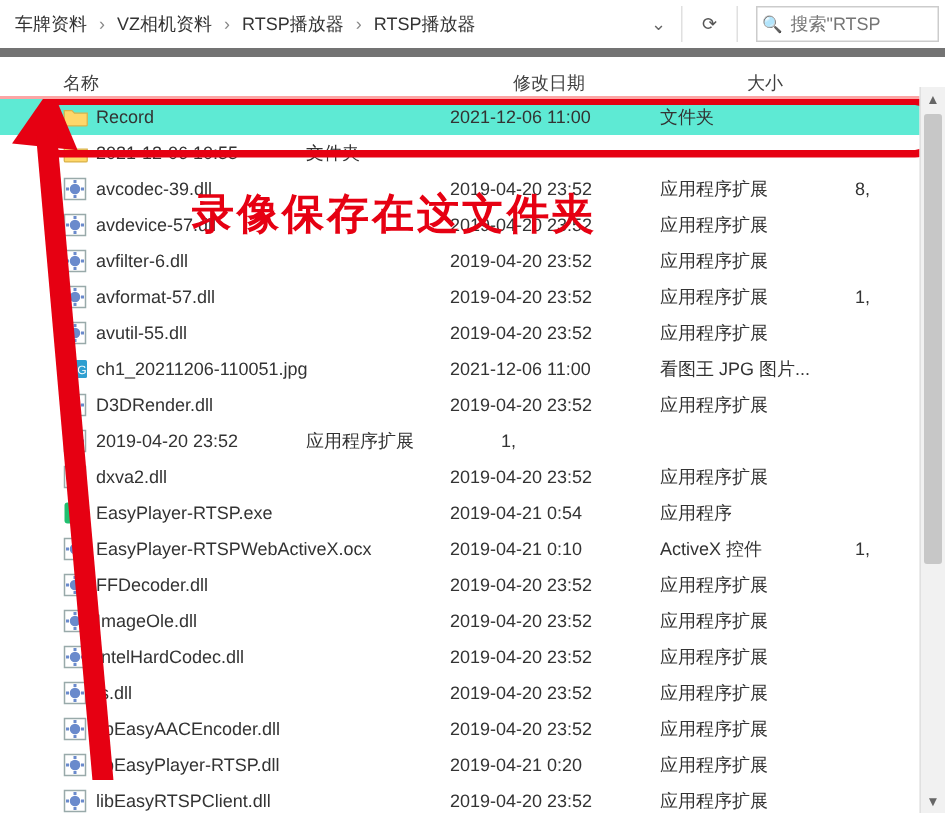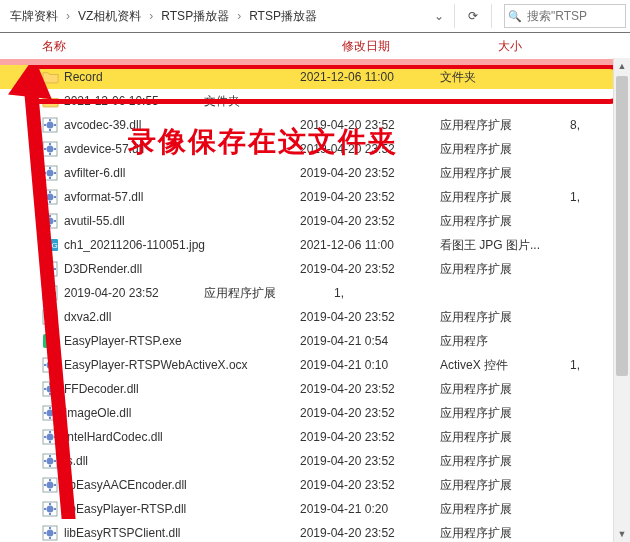--- a/index.html
+++ b/index.html
@@ -1,38 +1,38 @@
 <!DOCTYPE html>
 <html><head>
 <meta charset="utf-8">
 <style>
 html,body{margin:0;padding:0;font-family:"Microsoft YaHei","Segoe UI",Arial,sans-serif;font-size:12px;color:#333;background:#fff;width:630px;height:542px;overflow:hidden}
-.topbar{display:flex;align-items:center;height:32px;border-bottom:1px solid #737373;padding:0 4px}
+.topbar{display:flex;align-items:center;height:32px;border-bottom:6px solid #737373;padding:0 4px}
 .breadcrumb{display:flex;align-items:center;flex:1;overflow:hidden;white-space:nowrap}
 .bc-item{padding:4px 6px;cursor:pointer}
 .bc-sep{color:#888;padding:0 2px}
 .divider{width:1px;height:24px;background:#e0e0e0;margin:0 6px}
 .refresh{width:24px;height:24px;display:flex;align-items:center;justify-content:center;cursor:pointer;color:#555}
 .search-box{display:flex;align-items:center;border:1px solid #ccc;height:22px;margin-left:6px;width:120px;background:#fff}
 .search-box .search-icon{width:20px;display:flex;align-items:center;justify-content:center;color:#777;font-size:11px}
 .search-box input{border:none;outline:none;font-size:12px;width:92px;color:#555}
-.headers{display:flex;align-items:center;height:26px;border-bottom:6px solid #fca5a5;color:#b91c1c;position:relative}
+.headers{display:flex;align-items:flex-end;height:26px;border-bottom:2px solid #fca5a5;color:#404040;position:relative}
 .col-name{width:300px;padding-left:42px}
 .col-date{width:140px}
 .col-type{width:100px}
 .col-size{width:40px;text-align:right}
 .list{position:relative;height:484px;overflow:hidden}
 .list-inner{position:relative}
 .row{display:flex;align-items:center;height:24px}
 .row .icon{width:20px;height:20px;margin-left:40px;margin-right:4px;display:flex;align-items:center;justify-content:center}
 .row .name{flex:0 0 236px;white-space:nowrap;overflow:hidden}
 .row .date{flex:0 0 140px;white-space:nowrap}
 .row .type{flex:0 0 100px;white-space:nowrap;overflow:hidden}
 .row .size{flex:0 0 40px;text-align:right;white-space:nowrap}
-.row.highlight{background:#fde047}
+.row.highlight{background:#5eead4}
 
 .redbox{position:absolute;left:28px;right:8px;top:-1px;height:30px;border:5px solid #e60012;border-radius:12px;pointer-events:none}
 
 .arrow-overlay{position:absolute;left:24px;top:24px;pointer-events:none}
 .arrow-shaft{width:14px;height:430px;background:#e60012;transform:skewX(5deg);transform-origin:top}
 .arrow-head{width:0;height:0;border-left:22px solid transparent;border-right:22px solid transparent;border-bottom:40px solid #e60012;position:absolute;top:-32px;left:-14px;transform:rotate(6deg)}
 
 .anno{position:absolute;left:128px;top:58px;color:#e60012;font-size:28px;font-weight:700;letter-spacing:2px;pointer-events:none;white-space:nowrap}
 
 .svg-folder{width:17px;height:14px}

